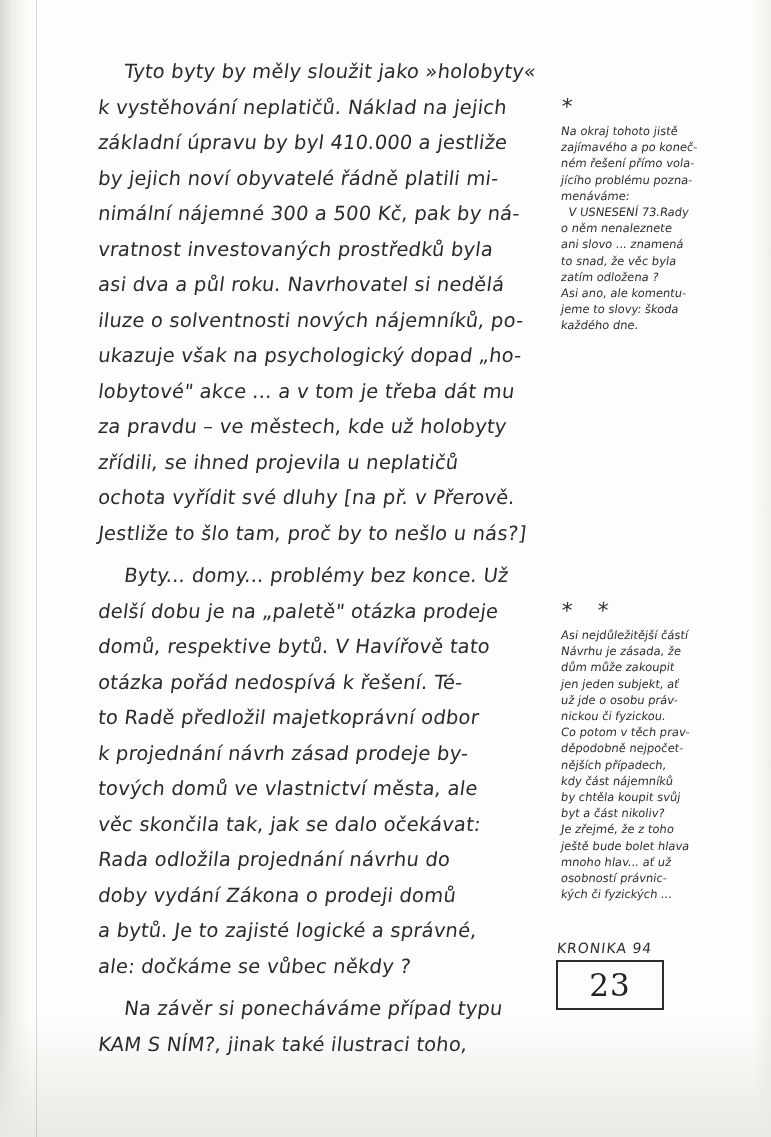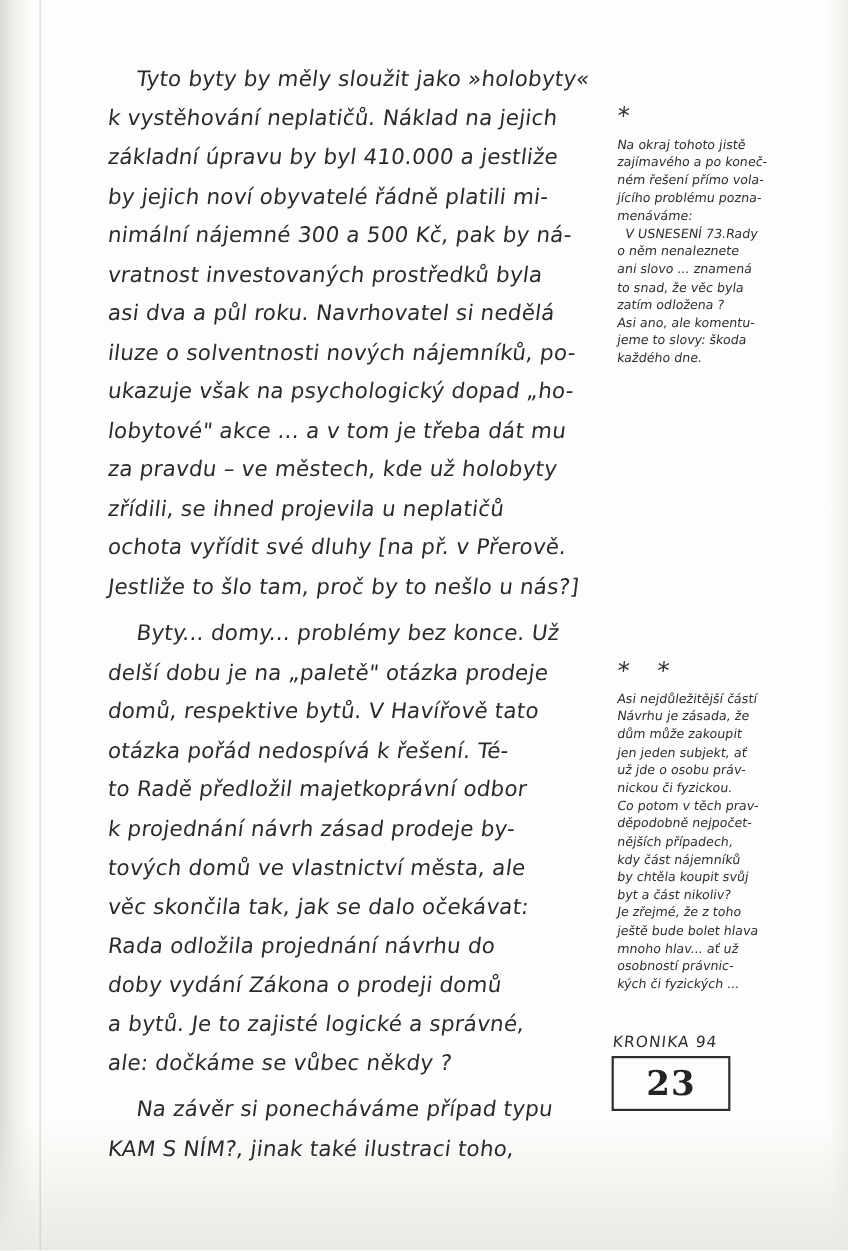--- a/index.html
+++ b/index.html
@@ -123,21 +123,21 @@
     width: 104px;
     height: 46px;
     border: 2px solid #2d2d2d;
     display: flex;
     align-items: center;
     justify-content: center;
   }
   #footer .page-num {
     font-family: "DejaVu Serif", serif;
     font-size: 31px;
-    font-weight: bold;
+    font-weight: normal;
     color: #242424;
     letter-spacing: 1px;
     line-height: 34px;
   }
 </style>
 </head>
 <body>
 
 <div id="page">
 

